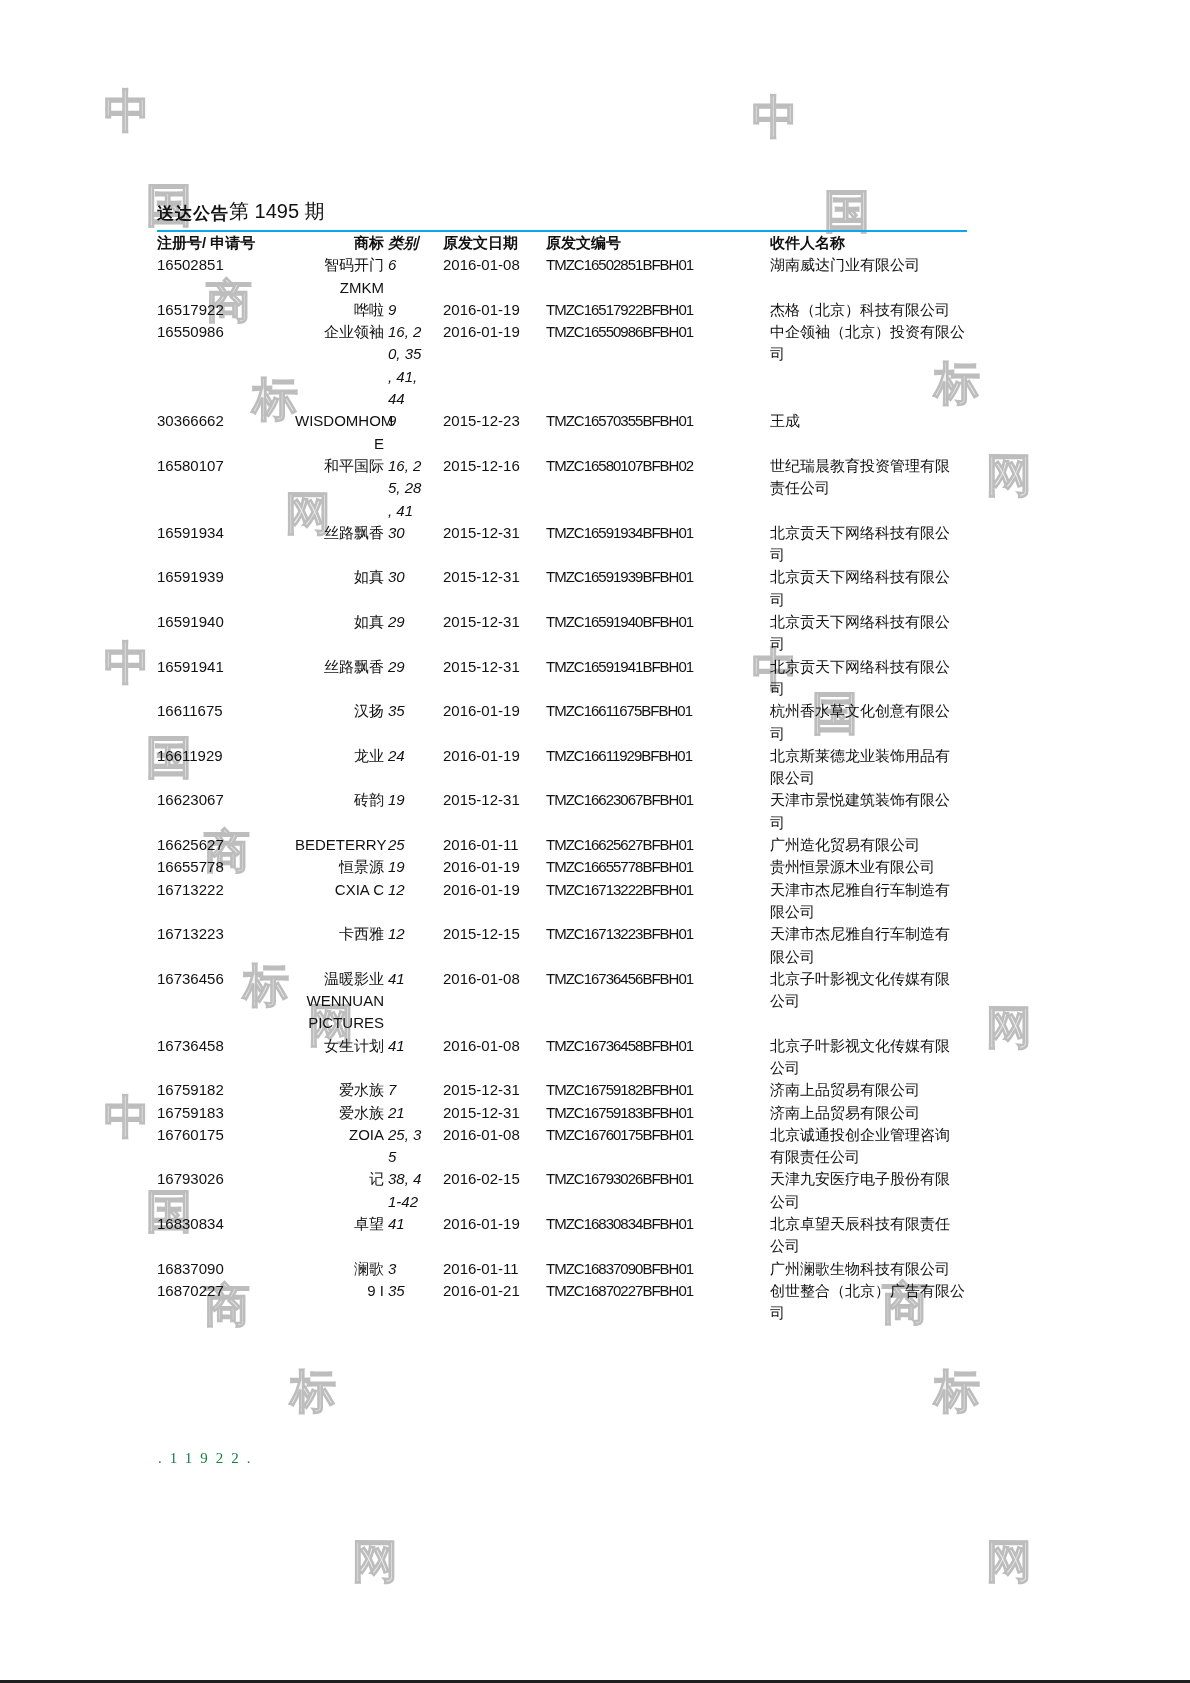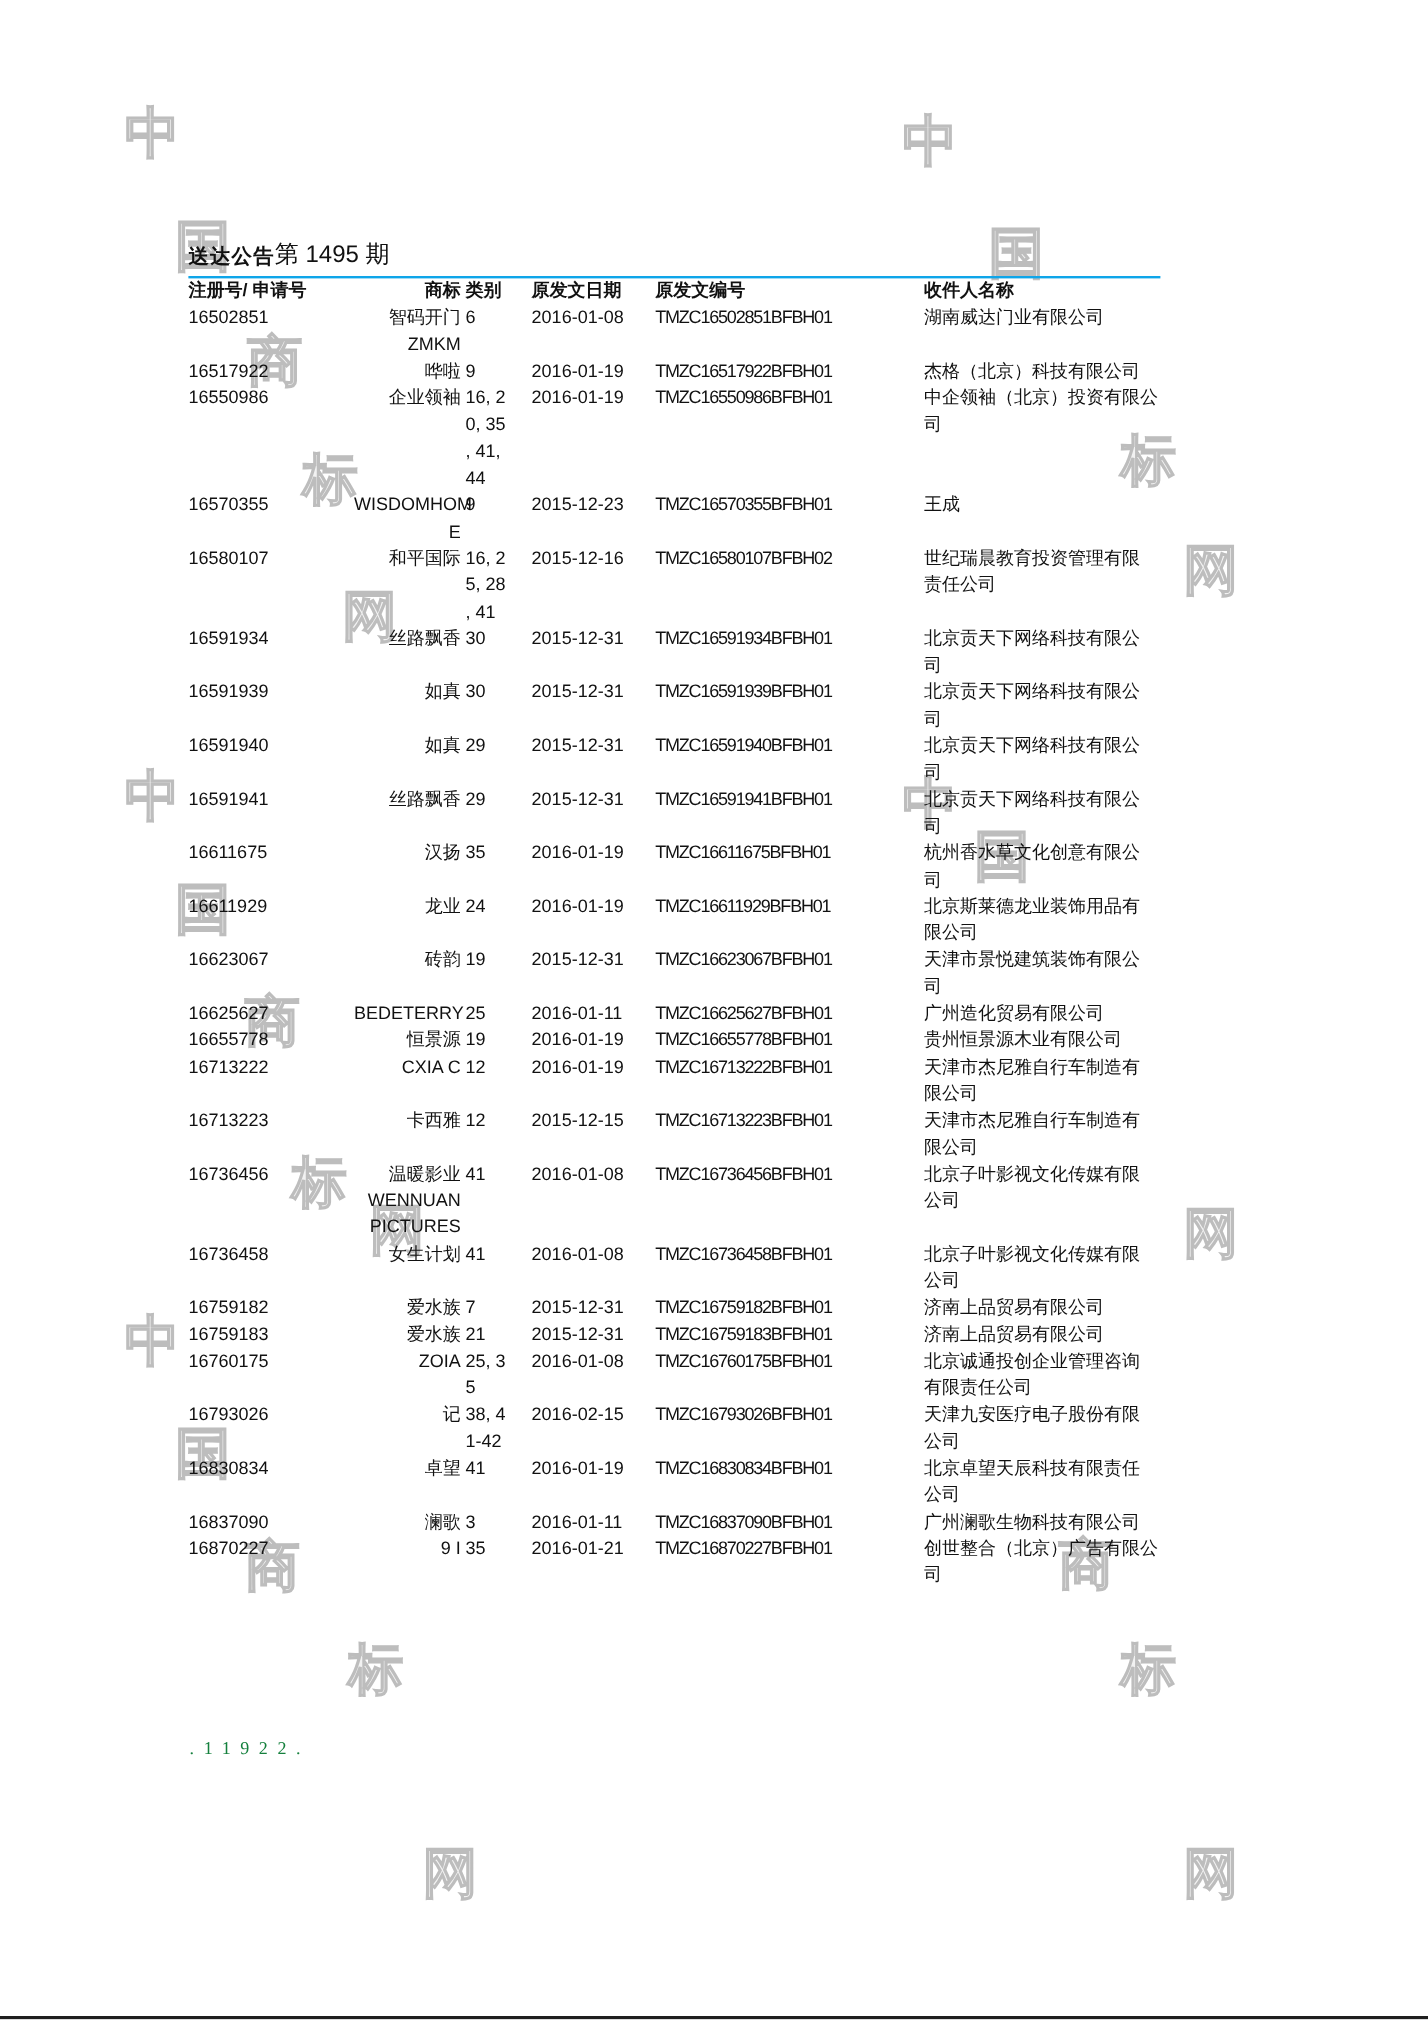--- a/index.html
+++ b/index.html
@@ -21,21 +21,21 @@
   .title{font-weight:bold;font-size:17px;letter-spacing:1px;}
   .issue{font-size:20px;}
   .gz-table{
     position:absolute;left:157px;top:232px;width:812px;
     font-size:15px;line-height:22.3px;
   }
   .row{display:flex;align-items:flex-start;}
   .cell{white-space:pre-line;box-sizing:border-box;padding-right:4px;}
   .c1{width:138px;}
   .c2{width:93px;text-align:right;}
-  .c3{width:55px;}
+  .c3{width:55px;font-style:italic;}
   .c4{width:103px;}
   .c5{width:224px;letter-spacing:-1px;}
   .c6{width:199px;padding-right:0;}
   .thead .cell{font-weight:bold;letter-spacing:0;}
   .footer{
     position:absolute;left:158px;top:1450px;
     font-family:"Liberation Serif",serif;font-size:15px;letter-spacing:8px;color:#15803d;
   }
   .bottom-rule{position:absolute;left:0;bottom:0;width:100%;height:3px;background:#1f1f1f;}
 </style>
@@ -109,21 +109,21 @@
           <span class="cell c3">16, 2
 0, 35
 , 41,
 44</span>
           <span class="cell c4">2016-01-19</span>
           <span class="cell c5">TMZC16550986BFBH01</span>
           <span class="cell c6">中企领袖（北京）投资有限公
 司</span>
         </div>
         <div class="row">
-          <span class="cell c1">16570355</span>
+          <span class="cell c1">30366662</span>
           <span class="cell c2">WISDOMHOM
 E</span>
           <span class="cell c3">9</span>
           <span class="cell c4">2015-12-23</span>
           <span class="cell c5">TMZC16570355BFBH01</span>
           <span class="cell c6">王成</span>
         </div>
         <div class="row">
           <span class="cell c1">16580107</span>
           <span class="cell c2">和平国际</span>

